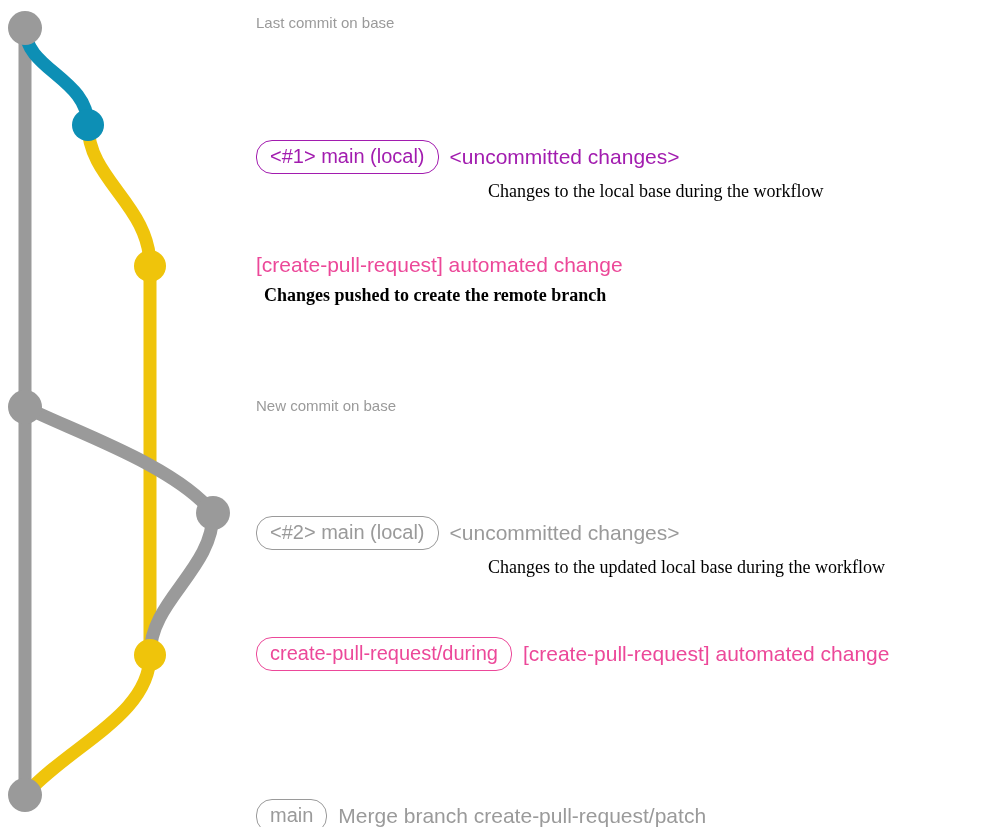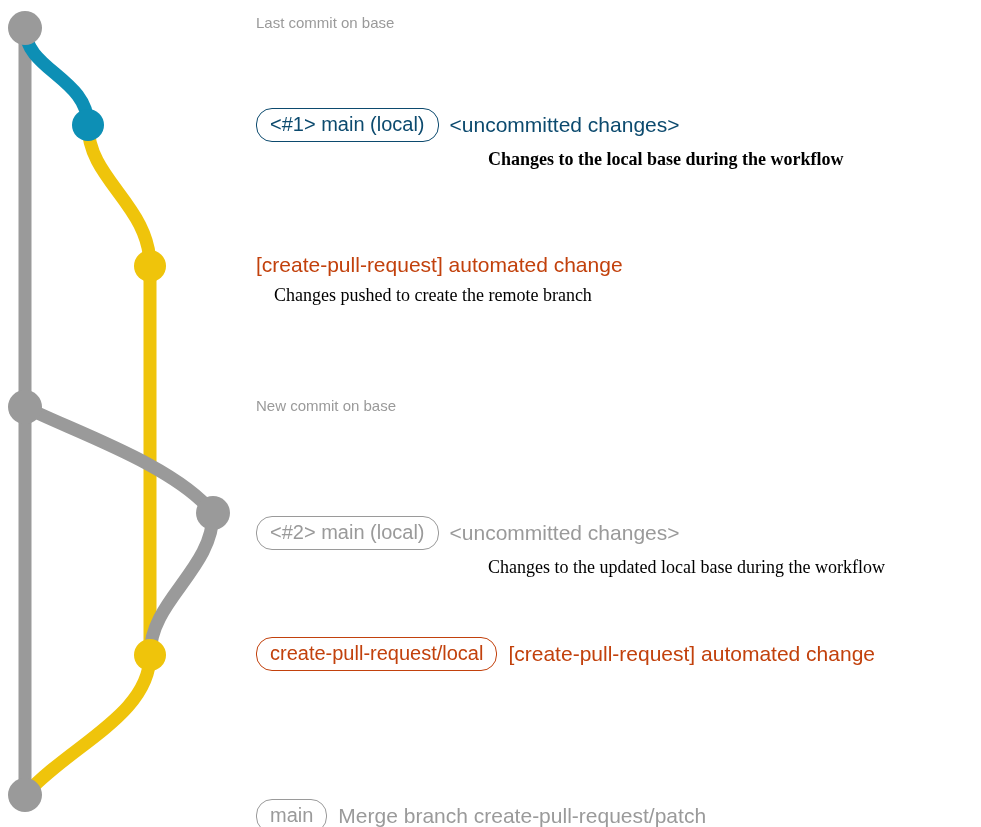--- a/index.html
+++ b/index.html
@@ -29,22 +29,22 @@
   .ref-badge{
     font-family:"Liberation Sans",sans-serif;
     font-size:20px;
     border:1.6px solid currentColor;
     border-radius:16px;
     padding:4px 13px 5px 13px;
     white-space:nowrap;
     display:inline-block;
     line-height:23px;
   }
-  .blue{color:#0c4a6e;}
-  .yellow{color:#c2410c;}
+  .blue{color:#a21caf;margin-top:32px;}
+  .yellow{color:#ec4899;}
   .gray{color:#9a9a9a;margin-top:20px;}
 
   .plain-label{
     position:absolute;
     font-family:"Liberation Sans",sans-serif;
     font-size:15px;
     color:#9a9a9a;
     white-space:nowrap;
   }
   .badge-line{display:flex;align-items:center;gap:11px;}
@@ -81,49 +81,49 @@
   </g>
 </svg>
 
 <div class="plain-label" style="left:256px;top:14px;">Last commit on base</div>
 
 <div class="row" style="left:256px;top:108px;flex-direction:column;">
   <div class="badge-line">
     <span class="ref-badge blue">&lt;#1&gt; main (local)</span>
     <span class="commit-title blue">&lt;uncommitted changes&gt;</span>
   </div>
-  <div class="desc-wrap" style="margin-left:232px;font-weight:bold;">
+  <div class="desc-wrap" style="margin-left:232px;">
     <span class="commit-desc">Changes to the local base during the workflow</span>
   </div>
 </div>
 
 <div class="row" style="left:256px;top:252px;flex-direction:column;">
   <div class="badge-line">
     <span class="commit-title yellow">[create-pull-request] automated change</span>
   </div>
-  <div class="desc-wrap" style="margin-left:18px;">
+  <div class="desc-wrap" style="margin-left:8px;font-weight:bold;">
     <span class="commit-desc">Changes pushed to create the remote branch</span>
   </div>
 </div>
 
 <div class="plain-label" style="left:256px;top:397px;">New commit on base</div>
 
 <div class="row" style="left:256px;top:496px;flex-direction:column;">
   <div class="badge-line">
     <span class="ref-badge gray">&lt;#2&gt; main (local)</span>
     <span class="commit-title gray">&lt;uncommitted changes&gt;</span>
   </div>
   <div class="desc-wrap" style="margin-left:232px;">
     <span class="commit-desc">Changes to the updated local base during the workflow</span>
   </div>
 </div>
 
 <div class="row" style="left:256px;top:637px;flex-direction:column;">
   <div class="badge-line">
-    <span class="ref-badge yellow">create-pull-request/local</span>
+    <span class="ref-badge yellow">create-pull-request/during</span>
     <span class="commit-title yellow">[create-pull-request] automated change</span>
   </div>
 </div>
 
 <div class="row" style="left:256px;top:779px;align-items:center;">
   <div class="badge-line">
     <span class="ref-badge gray">main</span>
     <span class="commit-title gray">Merge branch create-pull-request/patch</span>
   </div>
 </div>

